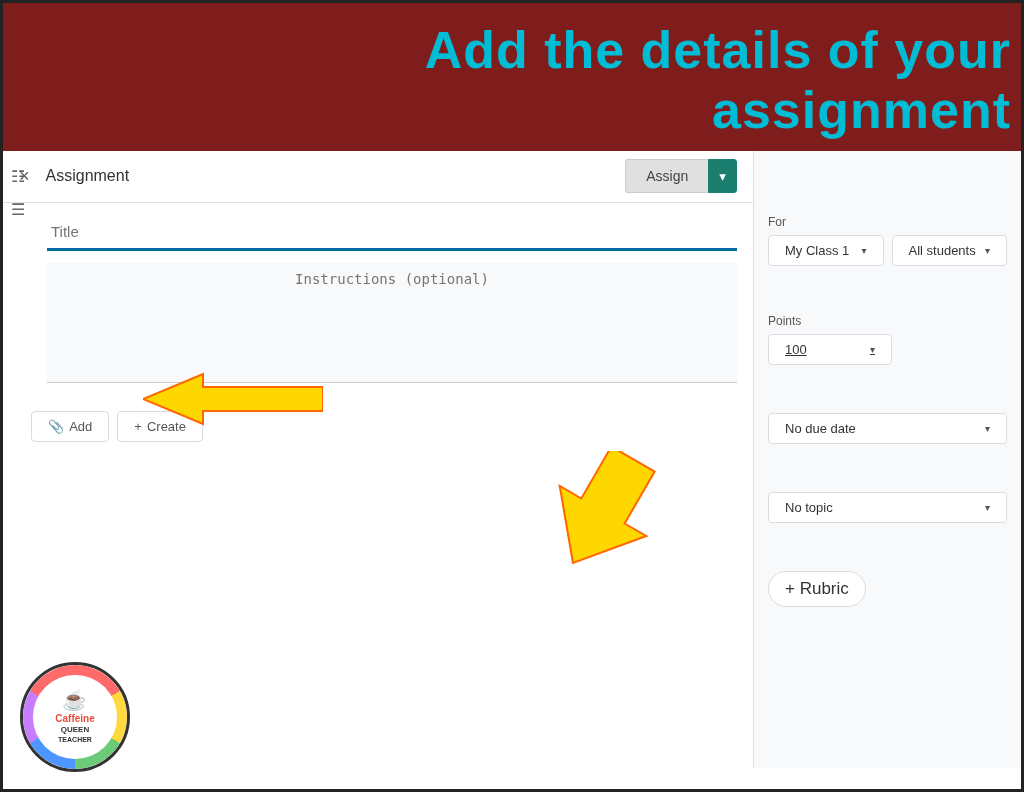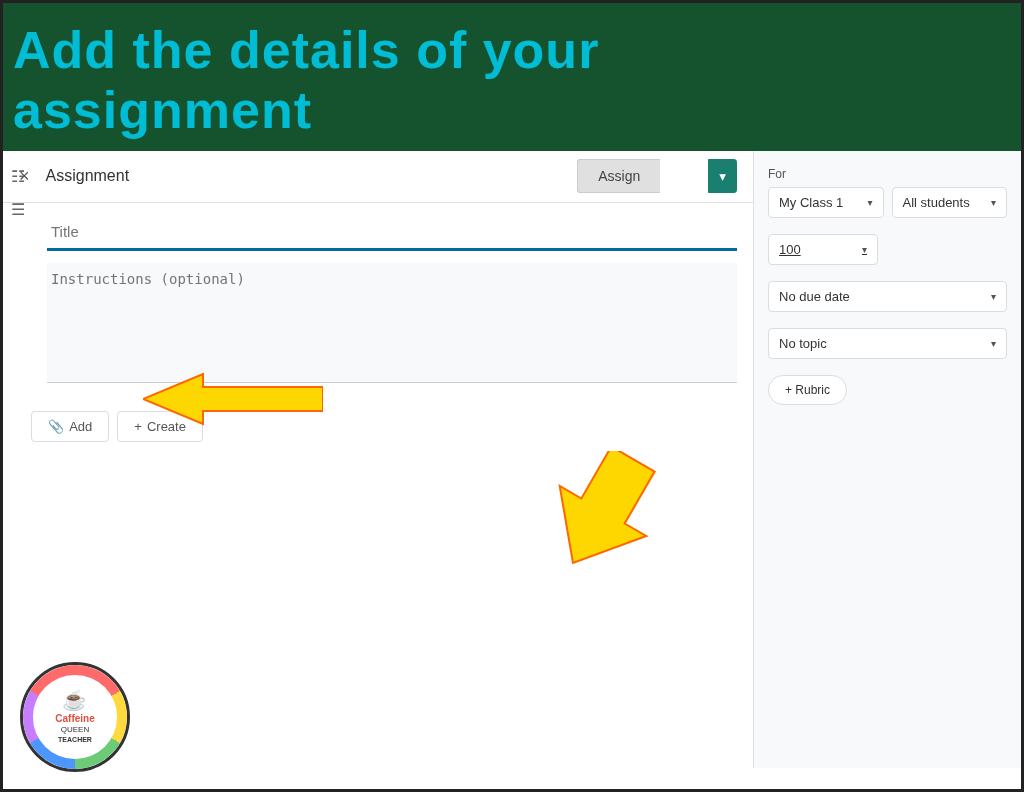--- a/index.html
+++ b/index.html
@@ -7,23 +7,23 @@
       width: 1024px;
       height: 792px;
       background: #fff;
       font-family: 'Arial', sans-serif;
       overflow: hidden;
       border: 3px solid #222;
     }
 
     
     .header-annotation {
-      text-align: left;
+      text-align: right;
       padding: 18px 10px 10px 10px;
-      background: #14532d;
+      background: #7f1d1d;
     }
     .header-annotation h1 {
       font-size: 52px;
       font-weight: 900;
       color: #00bcd4;
       font-family: 'Arial Black', Arial, sans-serif;
       line-height: 1.15;
       letter-spacing: 1px;
       text-shadow: none;
     }
@@ -68,21 +68,20 @@
     }
     .assignment-label {
       font-size: 16px;
       font-weight: 500;
       color: #333;
     }
 
     .assign-btn-group {
       display: flex;
       align-items: stretch;
-      gap: 48px;
     }
     .assign-btn {
       background: #e0e0e0;
       border: 1px solid #ccc;
       border-right: none;
       padding: 8px 20px;
       font-size: 14px;
       color: #444;
       cursor: pointer;
       border-radius: 3px 0 0 3px;
@@ -134,20 +133,21 @@
       width: 100%;
       height: 120px;
       border: none;
       border-bottom: 1px solid #ccc;
       font-size: 14px;
       padding: 8px 4px;
       outline: none;
       color: #aaa;
       resize: none;
       background: #f8f9fa;
+      text-align: center;
     }
 
     .add-buttons {
       display: flex;
       gap: 8px;
       margin-top: 12px;
       padding-left: 28px;
     }
     .add-btn, .create-btn {
       background: #fff;
@@ -173,67 +173,68 @@
 
     .field-label {
       font-size: 12px;
       color: #555;
       margin-bottom: 6px;
       font-weight: 500;
     }
 
     .right-field {
       margin-bottom: 16px;
+      margin-top: 48px;
     }
 
     .select-row {
       display: flex;
       gap: 8px;
     }
 
     .select-box {
       background: #fff;
       border: 1px solid #dadce0;
       border-radius: 4px;
-      padding: 7px 10px;
+      padding: 7px 16px;
       font-size: 13px;
       color: #333;
       cursor: pointer;
       display: flex;
       align-items: center;
       justify-content: space-between;
       flex: 1;
     }
     .select-box .arrow-down {
       font-size: 10px;
       color: #555;
       margin-left: 6px;
     }
 
     .points-select {
-      width: 110px;
+      width: 124px;
       text-decoration: underline;
     }
 
     .due-select {
       width: 100%;
       gap: 16px;
     }
 
     .topic-select {
       width: 100%;
       align-items: center;
     }
 
     .rubric-btn {
       background: #fff;
       border: 1px solid #dadce0;
       border-radius: 20px;
       padding: 7px 16px;
-      font-size: 12px;
+      font-size: 17px;
       color: #333;
       cursor: pointer;
       display: flex;
       align-items: center;
       gap: 5px;
     }
 
     
     .logo-container {
       position: absolute;
@@ -367,20 +368,21 @@
           <span class="arrow-down">▾</span>
         </div>
         <div class="select-box">
           <span>All students</span>
           <span class="arrow-down">▾</span>
         </div>
       </div>
     </div>
 
     <div class="right-field">
+      <div class="field-label">Points</div>
       <div class="select-box points-select">
         <span>100</span>
         <span class="arrow-down">▾</span>
       </div>
     </div>
 
     <div class="right-field">
       <div class="select-box due-select">
         <span>No due date</span>
         <span class="arrow-down">▾</span>
@@ -413,17 +415,17 @@
     </svg>
   </div>
 
 </div>
 
 <div class="logo-container">
   <div class="logo-inner">
     <div class="logo-text-wrapper">
       <div class="logo-cup">☕</div>
       <div style="font-size:10px;color:#e74c3c;font-weight:bold;">Caffeine</div>
-      <div style="font-size:8px;color:#333;font-weight:400;text-align:center;">QUEEN</div>
+      <div style="font-size:8px;color:#333;font-weight:700;text-align:center;">QUEEN</div>
       <div style="font-size:7px;color:#333;font-weight:bold;">TEACHER</div>
     </div>
   </div>
 </div>
 
 </body></html>

